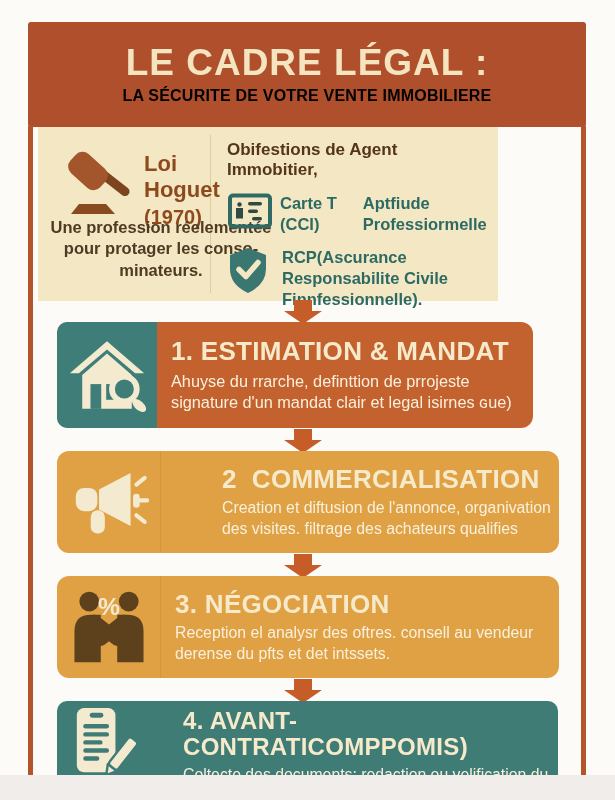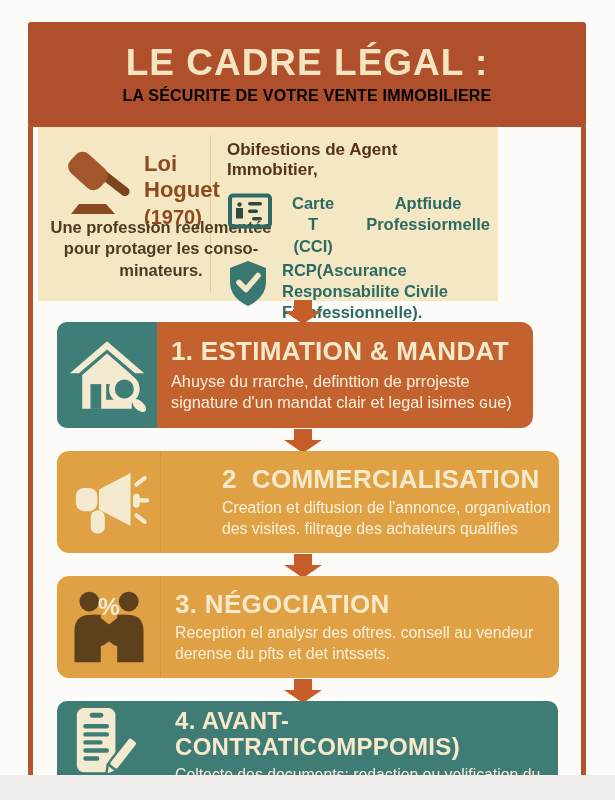--- a/index.html
+++ b/index.html
@@ -46,22 +46,22 @@
   }
   .law-year { font-size: 20px; font-weight: bold; color: #8e4a1c; }
   .law-desc {
     position: absolute; left: 6px; top: 90px; width: 234px;
     text-align: center; color: #4f3a23; font-weight: bold;
     font-size: 16.5px; line-height: 1.3;
   }
 
   .obl-heading { color: #54341b; font-weight: bold; font-size: 17px; margin: 3px 0 11px 0; }
   .obl-row { display: flex; align-items: flex-start; }
-  .obl-row + .obl-row { margin-top: 3px; }
-  .obl-cols { display: flex; margin-left: 13px; margin-top: 2px; text-align: center; }
+  .obl-row + .obl-row { margin-top: 11px; }
+  .obl-cols { display: flex; margin-left: 7px; margin-top: 2px; }
   .obl-col { color: #2d6a63; font-weight: bold; font-size: 16.5px; line-height: 1.3; }
   .obl-col + .obl-col { margin-left: 26px; }
   .rcp-text { margin-left: 13px; width: 208px; color: #2d6a63; font-weight: bold; font-size: 16.5px; line-height: 1.27; }
 
   
   .arrow { position: absolute; left: 284px; width: 38px; }
   .arrow-stem { width: 18px; height: 11px; margin: 0 auto; background: #c65c28; }
   .arrow-head {
     width: 0; height: 0; margin: 0 auto;
     border-left: 19px solid transparent; border-right: 19px solid transparent;
@@ -70,21 +70,21 @@
   #arrow-1 { top: 300px; }
   #arrow-2 { top: 429px; }
   #arrow-3 { top: 554px; }
   #arrow-4 { top: 679px; }
 
   
   .step { position: absolute; border-radius: 12px; display: flex; }
   #step-1 { left: 57px; top: 322px; width: 476px; height: 106px; background: #c4622f; }
   #step-2 { left: 57px; top: 451px; width: 502px; height: 102px; background: #dfa144; gap: 47px; }
   #step-3 { left: 57px; top: 576px; width: 502px; height: 102px; background: #dfa144; }
-  #step-4 { left: 57px; top: 701px; width: 501px; height: 74px; background: #3e7c75; border-radius: 10px 10px 0 0; overflow: hidden; }
+  #step-4 { left: 57px; top: 701px; width: 501px; height: 74px; background: #3e7c75; border-radius: 10px 10px 0 0; overflow: hidden; gap: 8px; }
 
   .step-iconbox { flex: 0 0 104px; display: flex; align-items: center; justify-content: center; }
   #step-1 .step-iconbox { flex-basis: 100px; background: #3f7d78; border-radius: 10px 0 0 10px; }
   #step-2 .step-iconbox, #step-3 .step-iconbox { border-right: 1px solid rgba(120,70,10,0.12); }
   #step-4 .step-iconbox { align-items: flex-start; padding-top: 5px; }
 
   .step-text { flex: 1; display: flex; flex-direction: column; justify-content: center; padding: 4px 8px 4px 14px; }
   .step-title {
     color: #f7eacb; font-weight: bold; font-size: 26px; letter-spacing: 0.3px;
     line-height: 1.1; white-space: pre-wrap;

